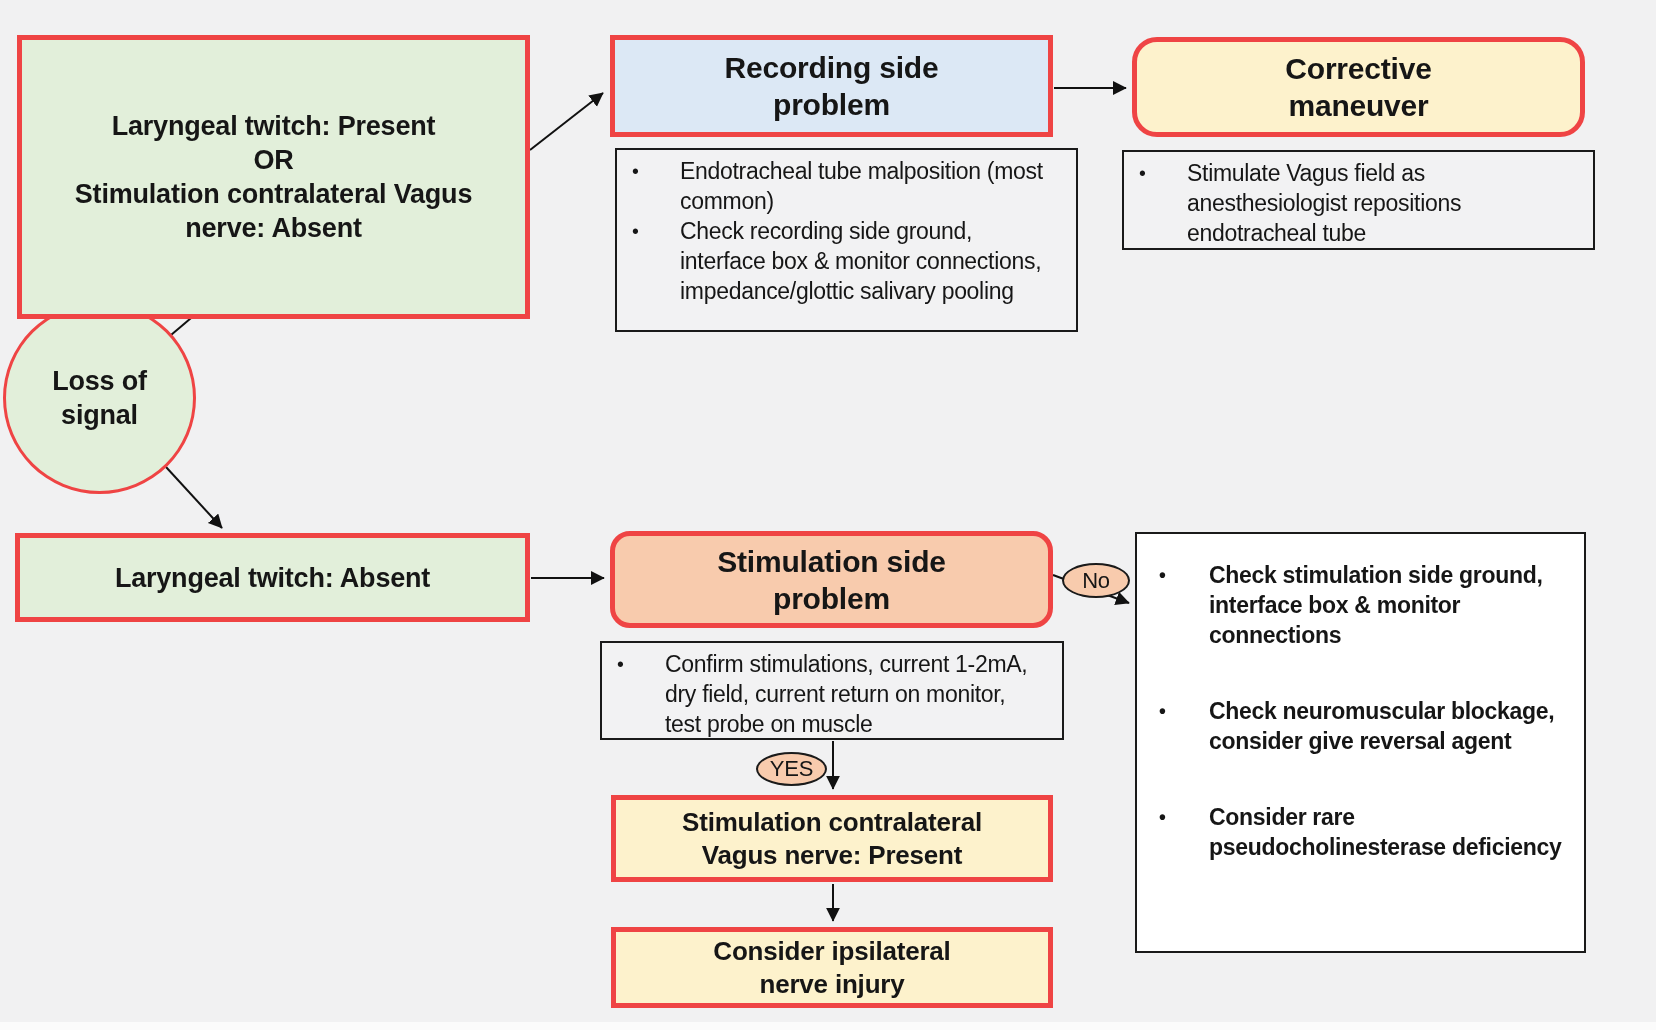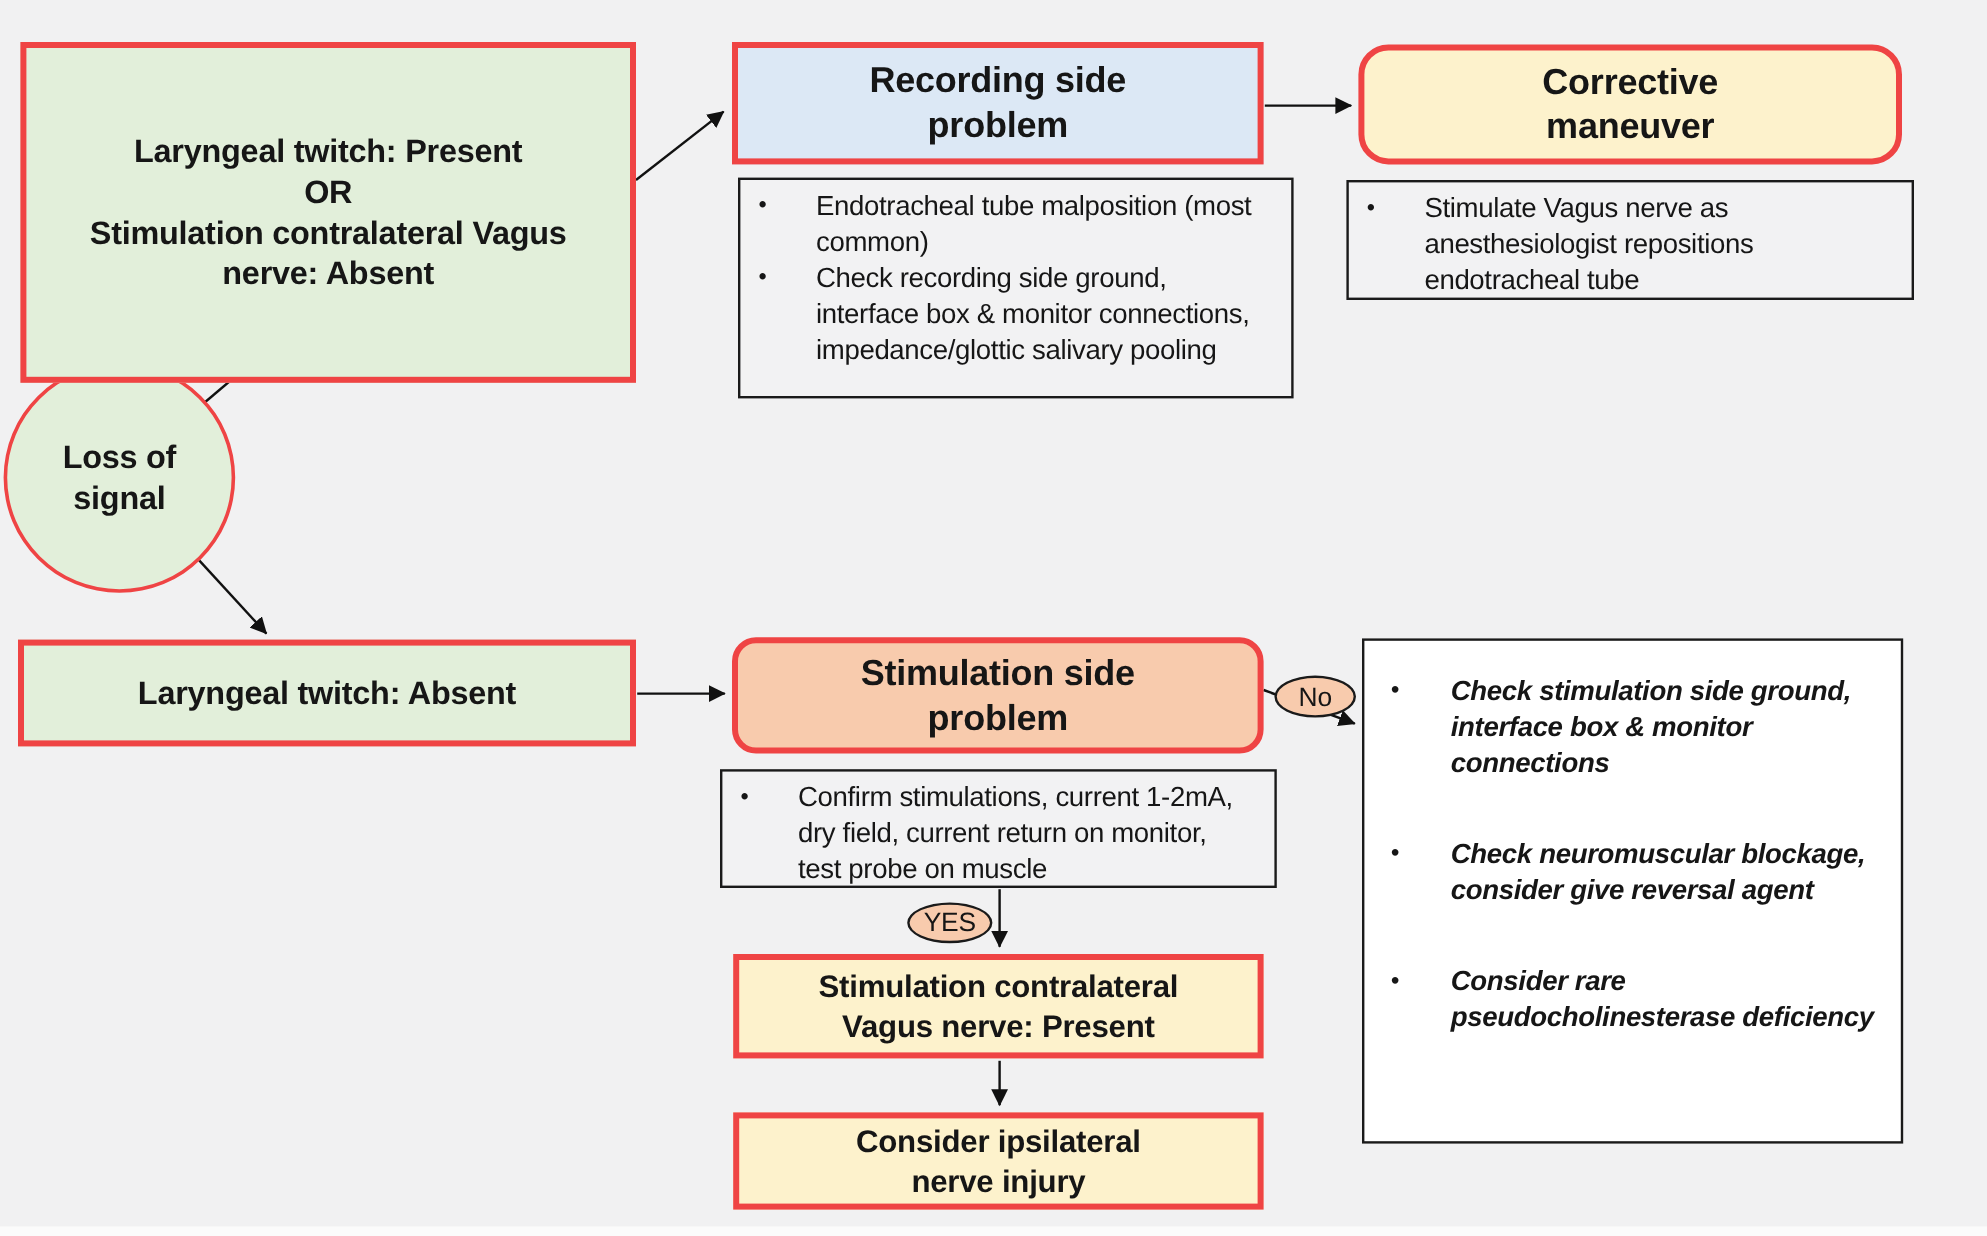--- a/index.html
+++ b/index.html
@@ -60,21 +60,21 @@
     letter-spacing: -0.3px;
   }
   ul.bullets li { position: relative; padding-left: 63px; }
   ul.bullets li::before {
     content: "\2022";
     position: absolute;
     left: 15px;
     font-size: 0.85em;
   }
   .p-no ul.bullets { padding: 26px 14px 6px 0; font-weight: 700; }
-  .p-no ul.bullets li { padding-left: 72px; margin-bottom: 46px; font-style: italic; }
+  .p-no ul.bullets li { padding-left: 72px; margin-bottom: 46px; }
   .p-no ul.bullets li::before { left: 22px; }
 
   
   .oval {
     position: absolute;
     border: 2.5px solid #1a1a1a;
     border-radius: 50%;
     display: flex;
     align-items: center;
     justify-content: center;
@@ -128,21 +128,21 @@
         <li>Endotracheal tube malposition (most common)</li>
         <li>Check recording side ground, interface box &amp; monitor connections, impedance/glottic salivary pooling</li>
       </ul>
   </div>
 
   <div class="node n-corrective title multiline" style="background-color: rgb(253, 242, 204); border-radius: 25px;">Corrective
 maneuver</div>
 
   <div class="panel p-cor">
     <ul class="bullets">
-        <li>Stimulate Vagus nerve as anesthesiologist repositions endotracheal tube</li>
+        <li>Stimulate Vagus field as anesthesiologist repositions endotracheal tube</li>
       </ul>
   </div>
 
   <div class="node n-green2 label-lg" style="background-color: rgb(226, 239, 218);">Laryngeal twitch: Absent</div>
 
   <div class="node n-orange title multiline" style="background-color: rgb(248, 203, 173);">Stimulation side
 problem</div>
 
   <div class="panel p-stim">
     <ul class="bullets">

